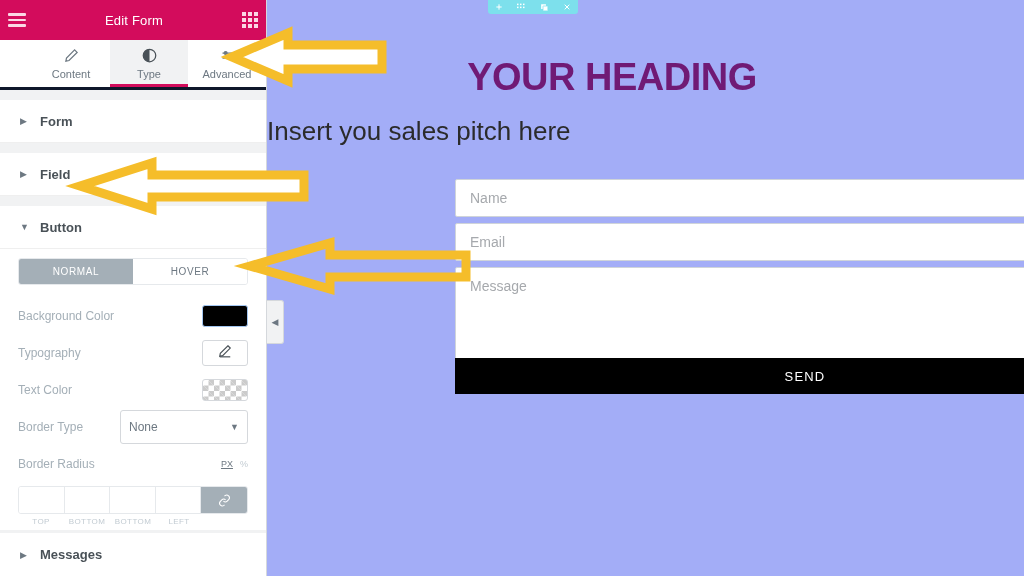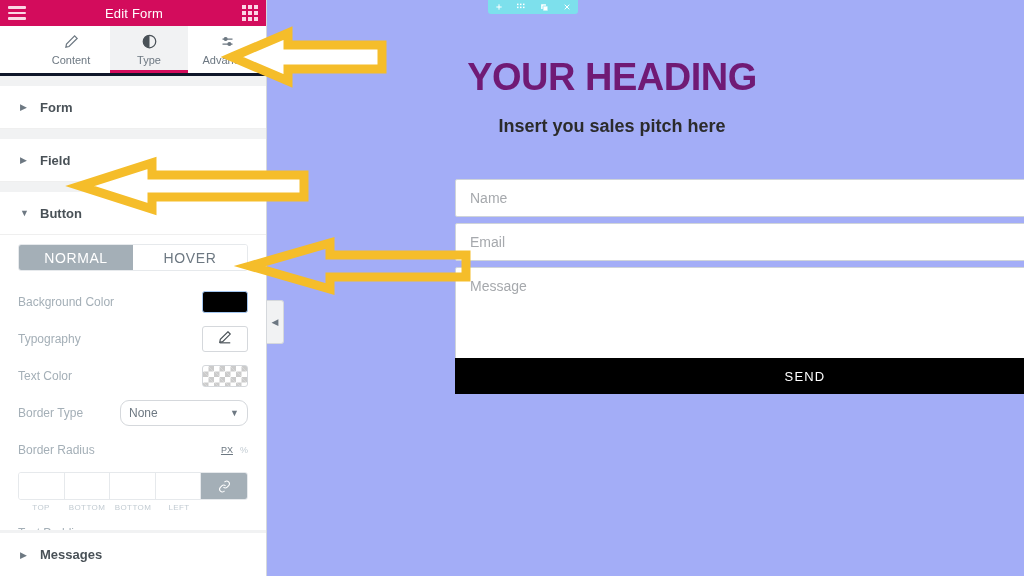--- a/index.html
+++ b/index.html
@@ -13,21 +13,21 @@
 
   
   .panel {
     position: absolute; left: 0; top: 0;
     width: 267px; height: 576px;
     background: #ffffff;
     border-right: 1px solid #d5d8dc;
     overflow: hidden;
   }
   .panel-header {
-    height: 26px;
+    height: 40px;
     background: #d30c5c;
     display: flex; align-items: center;
     padding: 0 8px;
     position: relative;
   }
   .panel-title {
     flex: 1; text-align: center;
     color: #ffffff; font-size: 13px; font-weight: 400;
     letter-spacing: .2px;
   }
@@ -66,21 +66,21 @@
   
   .controls { padding: 0 18px 10px 18px; }
   .ctrl-row { display: flex; align-items: center; min-height: 37px; }
   .ctrl-label { flex: 1; font-size: 12px; color: #a4afb7; }
   .toggle-group {
     display: flex; width: 230px; height: 27px; margin: 9px 0 12px 0;
     border: 1px solid #e6e9ec; border-radius: 3px; overflow: hidden;
   }
   .toggle-group div {
     flex: 1; display: flex; align-items: center; justify-content: center;
-    font-size: 14px; letter-spacing: .6px; color: #6d7882;
+    font-size: 10px; letter-spacing: .6px; color: #6d7882;
     background: #ffffff; cursor: pointer;
   }
   .toggle-group div.on { background: #a4afb7; color: #ffffff; }
 
   .swatch {
     width: 46px; height: 22px; border: 1px solid #d5d8dc;
     border-radius: 3px; cursor: pointer; background: #ffffff;
   }
   .swatch.black { background: #000000; border-color: #a3c6f0; }
   .swatch.checker {
@@ -90,23 +90,23 @@
     background-size: 11px 11px;
     background-position: 0 0, 5.5px 5.5px;
     background-color: #ffffff;
   }
   .pencil-btn {
     width: 46px; height: 26px; border: 1px solid #d5d8dc; border-radius: 3px;
     background: #ffffff; display: flex; align-items: center; justify-content: center;
     cursor: pointer; color: #495157;
   }
   .select {
-    width: 128px; height: 26px; border: 1px solid #d5d8dc; border-radius: 9px;
+    width: 128px; height: 26px; border: 1px solid #d5d8dc; border-radius: 3px;
     background: #ffffff; display: flex; align-items: center;
-    padding: 8px 8px; font-size: 12px; color: #6d7882; cursor: pointer;
+    padding: 16px 8px; font-size: 12px; color: #6d7882; cursor: pointer;
   }
   .select span.val { flex: 1; }
   .select .dd { font-size: 9px; color: #6d7882; }
 
   .units { display: flex; gap: 7px; align-items: baseline; }
   .units span { font-size: 9px; color: #c2cbd2; cursor: pointer; }
   .units span.on { color: #6d7882; text-decoration: underline; }
 
   .dim-block { margin-top: 4px; margin-bottom: 2px; }
   .dim-row { display: flex; height: 28px; border: 1px solid #e6e9ec; border-radius: 3px; overflow: hidden; }
@@ -141,21 +141,21 @@
     color: #ffffff;
   }
   .sec-toolbar span { font-size: 9px; line-height: 1; cursor: pointer; display:flex; }
   .hero-heading {
     position: absolute; top: 56px; left: 0; width: 690px;
     text-align: center; font-size: 38px; font-weight: bold;
     color: #701a75; letter-spacing: -.5px;
   }
   .hero-sub {
     position: absolute; top: 116px; left: 0; width: 690px;
-    text-align: center; font-size: 18px; color: #2b2b2b; font-weight: 700;
+    text-align: left; font-size: 26px; color: #2b2b2b; font-weight: 400;
   }
   .form-field {
     position: absolute; left: 188px; width: 700px;
     height: 38px; background: #ffffff;
     border: 1px solid #cfd4d9; border-radius: 2px;
     display: flex; align-items: center; padding: 0 14px;
     font-size: 14px; color: #a6a9ad;
   }
   .form-field.area { height: 95px; align-items: flex-start; padding-top: 10px; }
   .send-btn {

